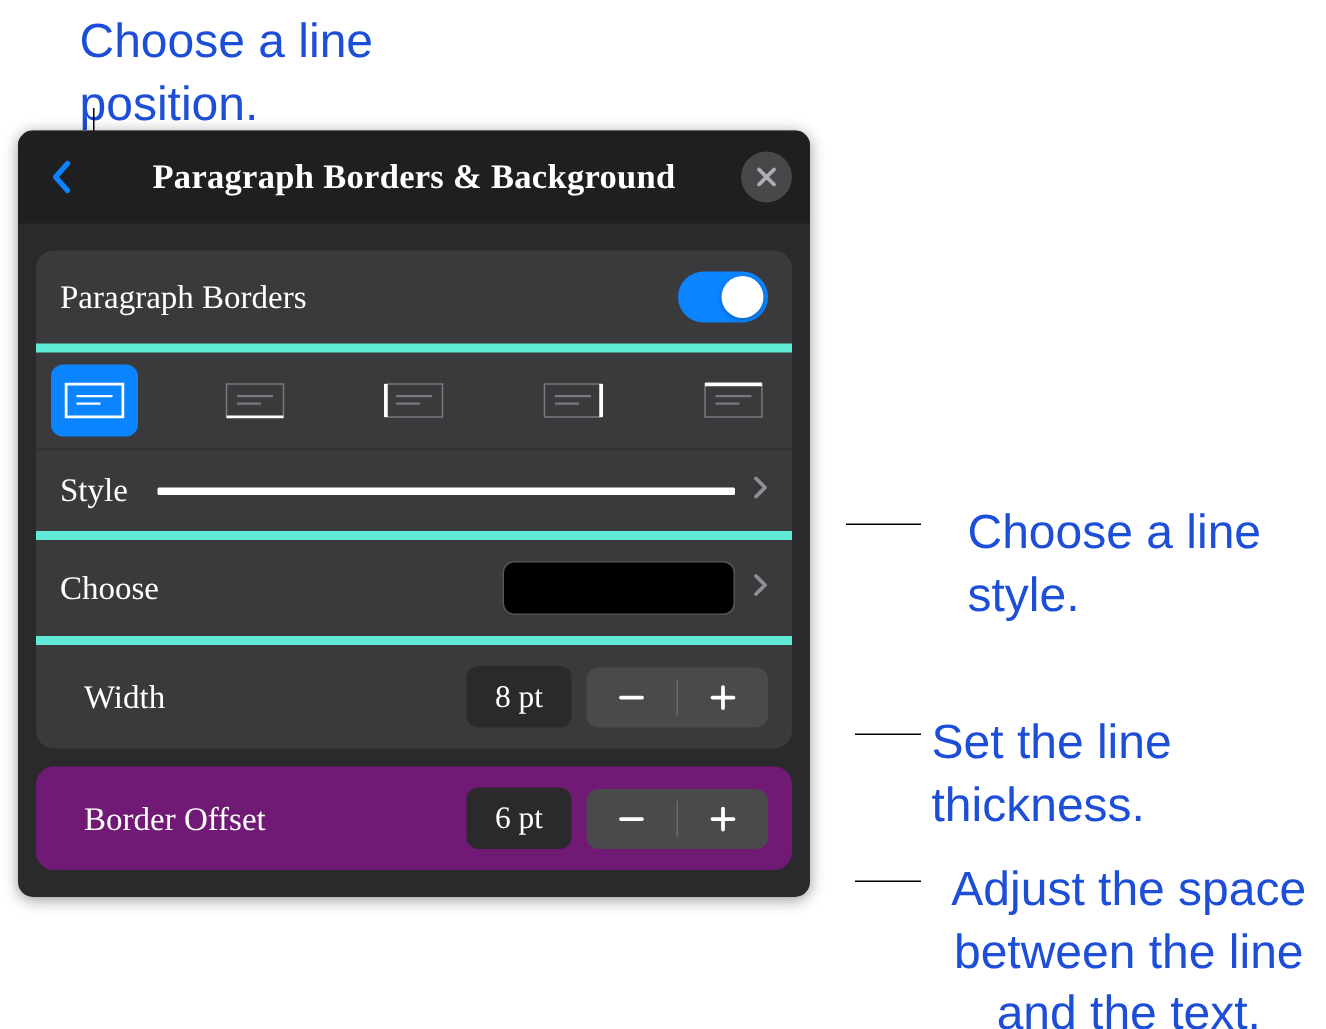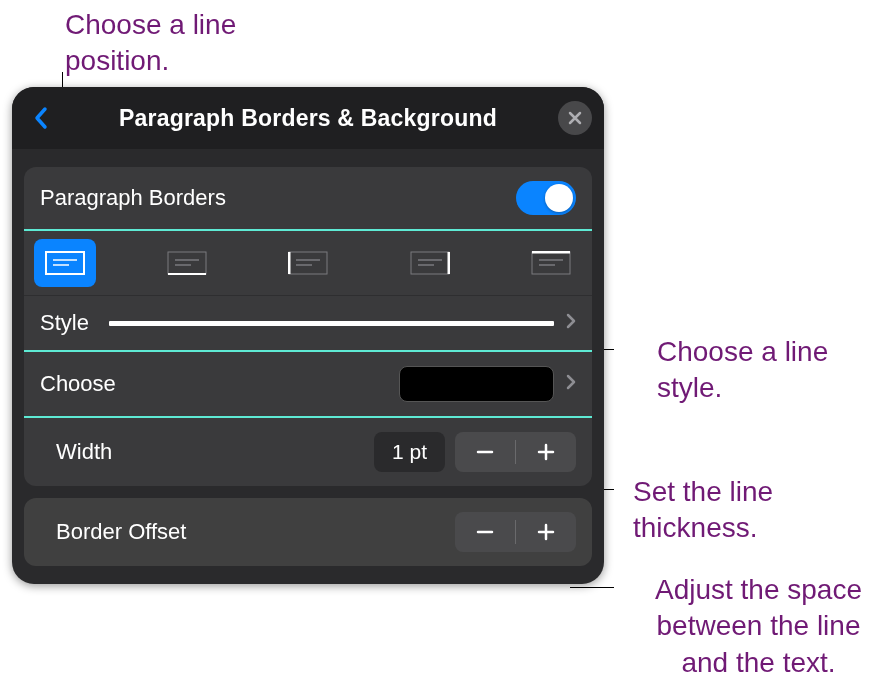--- a/index.html
+++ b/index.html
@@ -7,39 +7,39 @@
       font-family: -apple-system, BlinkMacSystemFont, "Helvetica Neue", Arial, sans-serif;
       background: #fff;
       width: 884px;
       height: 686px;
       position: relative;
       overflow: hidden;
     }
     
     .callout {
       position: absolute;
-      font-size: 28px;
-      color: #701a75;
+      font-size: 32px;
+      color: #1d4ed8;
       line-height: 1.3;
-      margin-left: 12px;
     }
     .callout-line {
       position: absolute;
       background: #000;
     }
     
     .panel {
       position: absolute;
       left: 12px;
       top: 87px;
-      width: 592px;
+      width: 528px;
       background: #2a2a2c;
-      border-radius: 22px;
+      border-radius: 10px;
       overflow: hidden;
       box-shadow: 0 2px 10px rgba(0,0,0,0.4);
+      font-family: Liberation Serif, serif;
     }
     
     .panel-header {
       display: flex;
       align-items: center;
       padding: 14px 12px;
       background: #1f1f21;
       position: relative;
     }
     .back-btn {
@@ -75,21 +75,21 @@
       margin: 18px 12px 12px 12px;
       background: #3a3a3c;
       border-radius: 12px;
       overflow: hidden;
     }
     
     .row {
       display: flex;
       align-items: center;
       padding: 14px 16px;
-      border-bottom: 2px solid #5eead4;
+      border-bottom: 6px solid #5eead4;
       min-height: 56px;
     }
     .row:last-child { border-bottom: none; margin-left: 16px; }
     .row-label {
       flex: 1;
       color: #fff;
       font-size: 22px;
     }
     
     .toggle {
@@ -182,21 +182,21 @@
       cursor: pointer;
     }
     .stepper-divider {
       width: 1px;
       background: #6a6a6c;
       margin: 8px 0;
     }
     
     .section2 {
       margin: 12px 12px 18px 12px;
-      background: #404040;
+      background: #701a75;
       border-radius: 12px;
       overflow: hidden;
     }
   </style>
 </head>
 <body>
 
 <div class="callout" style="left:53px; top:7px; white-space:pre;">Choose a line
 position.</div>
 <div class="callout-line" style="left:62px; top:72px; width:1px; height:172px;"></div>
@@ -296,21 +296,21 @@
       <div class="color-swatch"></div>
       <div class="chevron-right">
         <svg width="10" height="16" viewBox="0 0 10 16">
             <path d="M2 2 L8 8 L2 14" stroke="#8e8e93" stroke-width="2.5" fill="none" stroke-linecap="round" stroke-linejoin="round"></path>
           </svg>
       </div>
     </div>
 
     <div class="row">
       <div class="row-label">Width</div>
-      <div class="value-pill">1 pt</div>
+      <div class="value-pill">8 pt</div>
       <div class="stepper">
         <div class="stepper-btn">
           <svg width="20" height="20" viewBox="0 0 20 20">
               <line x1="3" y1="10" x2="17" y2="10" stroke="#fff" stroke-width="2.5" stroke-linecap="round"></line>
             </svg>
         </div>
         <div class="stepper-divider"></div>
         <div class="stepper-btn">
           <svg width="20" height="20" viewBox="0 0 20 20">
               <line x1="3" y1="10" x2="17" y2="10" stroke="#fff" stroke-width="2.5" stroke-linecap="round"></line>
@@ -318,20 +318,21 @@
             </svg>
         </div>
       </div>
     </div>
 
   </div>
 
   <div class="section2">
     <div class="row">
       <div class="row-label">Border Offset</div>
+      <div class="value-pill">6 pt</div>
       <div class="stepper">
         <div class="stepper-btn">
           <svg width="20" height="20" viewBox="0 0 20 20">
               <line x1="3" y1="10" x2="17" y2="10" stroke="#fff" stroke-width="2.5" stroke-linecap="round"></line>
             </svg>
         </div>
         <div class="stepper-divider"></div>
         <div class="stepper-btn">
           <svg width="20" height="20" viewBox="0 0 20 20">
               <line x1="3" y1="10" x2="17" y2="10" stroke="#fff" stroke-width="2.5" stroke-linecap="round"></line>

